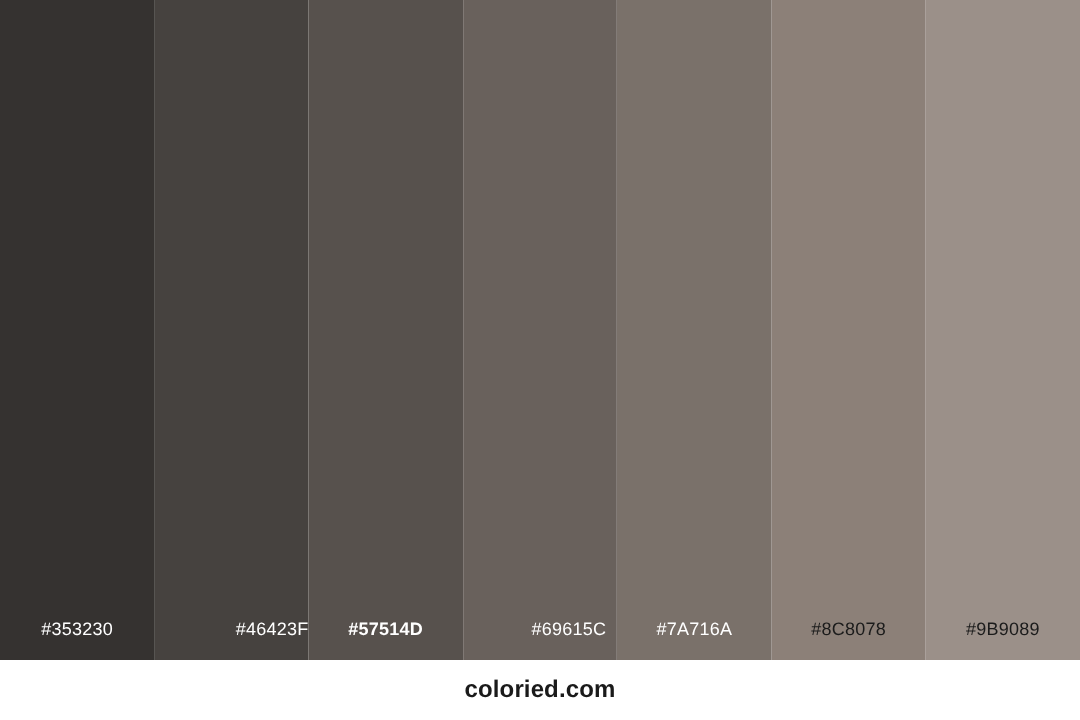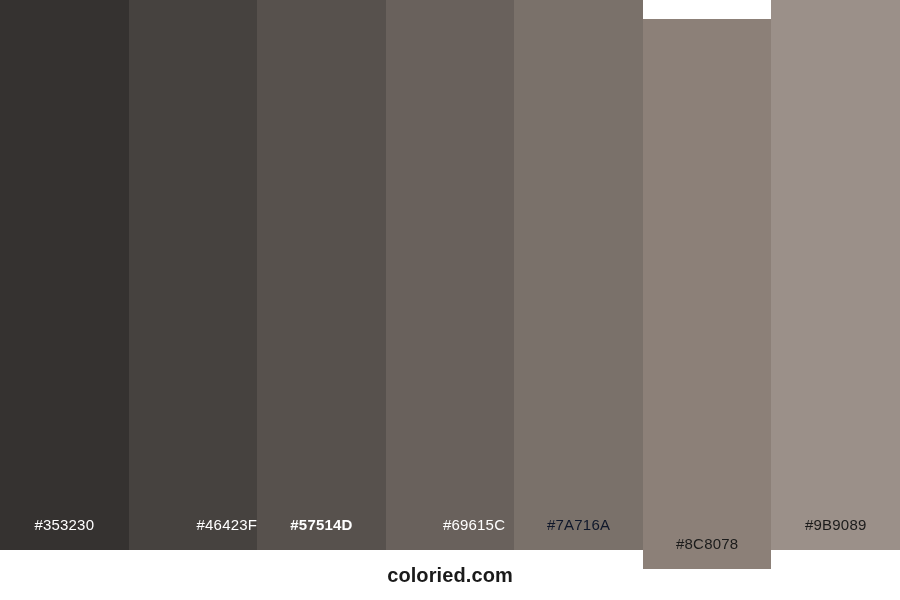--- a/index.html
+++ b/index.html
@@ -86,23 +86,23 @@
       <div class="swatch light-text" style="background-color: rgb(70, 66, 63);">
         <span class="swatch-label" style="color: rgb(255, 255, 255); text-align: right;">#46423F</span>
       </div>
       <div class="swatch light-text" style="background-color: rgb(87, 81, 77);">
         <span class="swatch-label" style="color: rgb(255, 255, 255); font-weight: bold;">#57514D</span>
       </div>
       <div class="swatch light-text" style="background-color: rgb(105, 97, 92);">
         <span class="swatch-label" style="color: rgb(255, 255, 255); margin-left: 48px;">#69615C</span>
       </div>
       <div class="swatch light-text" style="background-color: rgb(122, 113, 106);">
-        <span class="swatch-label" style="color: #0f172a;">#7A716A</span>
+        <span class="swatch-label" style="color: #ffffff;">#7A716A</span>
       </div>
-      <div class="swatch dark-text" style="background-color: rgb(140, 128, 120); margin-top: 19px;">
+      <div class="swatch dark-text" style="background-color: rgb(140, 128, 120);">
         <span class="swatch-label" style="color: rgb(27, 27, 27);">#8C8078</span>
       </div>
       <div class="swatch dark-text" style="background-color: rgb(155, 144, 137);">
         <span class="swatch-label" style="color: rgb(27, 27, 27);">#9B9089</span>
       </div>
     </div>
 
   <div id="footer-bar">
     <span id="site-brand">coloried.com</span>
   </div>

